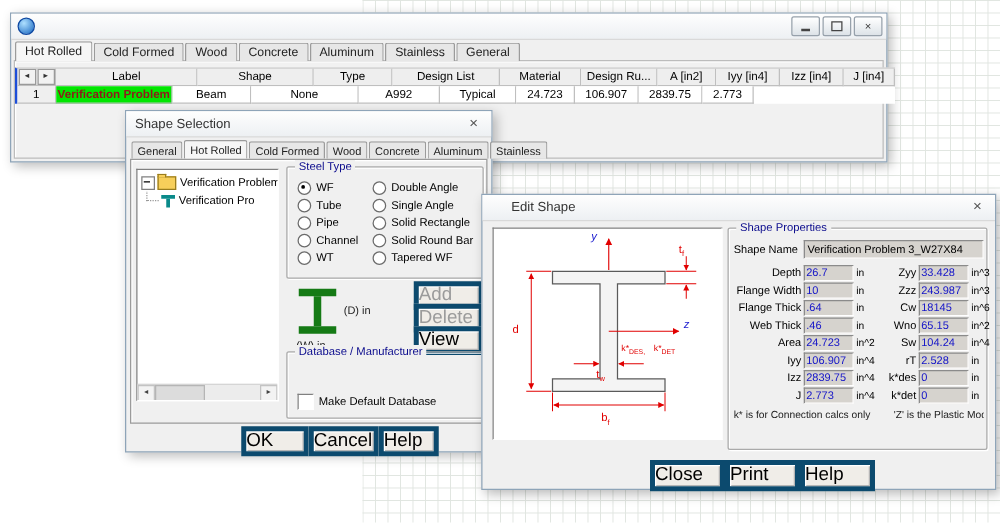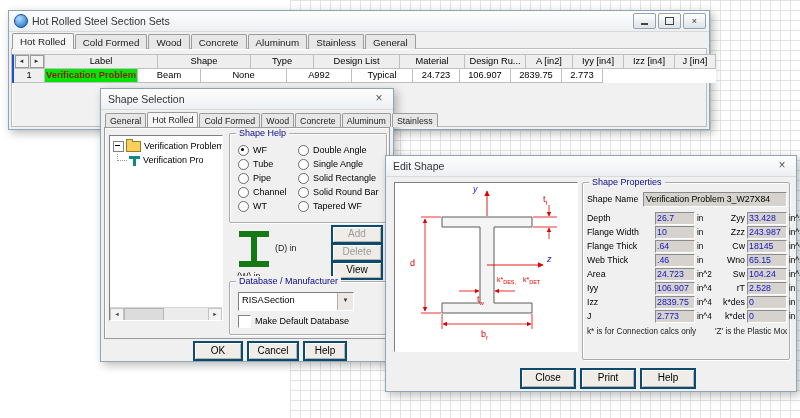--- a/index.html
+++ b/index.html
@@ -40,22 +40,22 @@
   .c0{width:30px}.c1{width:112px}.c2{width:92px}.c3{width:62px}.c4{width:85px}.c5{width:64px}
   .c6{width:60px}.c7{width:46px}.c8{width:50px}.c9{width:50px}.c10{width:40px}
   .corner{display:flex;align-items:center;justify-content:center;background:#e6e6e6}
   .spin{width:13px;height:11px;border:1px solid #9a9a9a;background:#f2f2f2;font-size:6px;line-height:10px;
     text-align:center;color:#333;margin:0 0.5px}
   .rownum{background:#efefef}
   .hl{background:#00E600;color:#8F1A1A;font-weight:bold}
   
   .group{position:absolute;border:1px solid #aaa;box-shadow:inset 1px 1px 0 #fff,1px 1px 0 #fff;border-radius:2px}
   .legend{position:absolute;top:-6px;left:6px;background:#f0f0f0;padding:0 3px;font-size:9px;color:#0A0A8C;white-space:nowrap}
-  .btn{position:absolute;background:#f0ede8;border:2px solid #0c4a6e;
-    box-shadow:inset 1px 1px 0 #fff,inset -1px -1px 0 #b5b5b5;font-size:10px;text-align:center;color:#000}
+  .btn{position:absolute;background:#f0ede8;border:4px solid #0c4a6e;
+    box-shadow:inset 1px 1px 0 #fff,inset -1px -1px 0 #b5b5b5;font-size:15px;text-align:left;color:#000}
   .btn.disabled{color:#9b9b9b}
   .tabpage{position:absolute;border:1px solid #9b9b9b;background:#f0f0f0;box-shadow:inset 1px 1px 0 #fff}
   
   .treebox{position:absolute;background:#fff;border:1px solid;border-color:#808080 #fff #fff #808080;overflow:hidden}
   .tree-row{display:flex;align-items:center;height:14px;font-size:9px;white-space:nowrap;overflow:hidden}
   .expander{width:9px;height:9px;border:1px solid #808080;background:#fff;position:relative;margin:0 2px 0 3px;flex:0 0 auto}
   .expander::after{content:"";position:absolute;left:1px;top:3px;width:5px;height:1px;background:#000}
   .folder-icon{width:13px;height:9px;background:#f7cf5a;border:1px solid #9a7d1e;position:relative;margin-right:3px;flex:0 0 auto}
   .folder-icon::before{content:"";position:absolute;top:-3px;left:-1px;width:5px;height:2px;background:#f7cf5a;
     border:1px solid #9a7d1e;border-bottom:none}
@@ -89,39 +89,38 @@
   .dlabel sub{font-size:6px}
   .dlabel.blue{color:#2020D0;font-style:italic}
   .dlabel.tiny{font-size:7px}
   .dlabel.tiny sub{font-size:5.5px}
   .props-content{position:absolute;left:4px;right:2px;top:8px}
   .name-row{display:flex;align-items:center;height:16px;margin-bottom:4px;font-size:8.8px}
   .name-label{width:56px;flex:0 0 auto}
   .name-field{flex:1;height:13px;line-height:13px;background:#d6d3ce;border:1px solid;
     border-color:#8b8b8b #fff #fff #8b8b8b;font-size:8.8px;padding:0 2px;overflow:hidden;white-space:nowrap}
   .prop-row{display:flex;align-items:center;height:14px;font-size:8.8px}
-  .pl{width:54px;padding-right:14px;flex:0 0 auto;white-space:nowrap}
+  .pl{width:54px;text-align:right;padding-right:2px;flex:0 0 auto;white-space:nowrap}
   .pf{width:36px;height:11px;line-height:11px;background:#d6d3ce;border:1px solid;border-color:#8b8b8b #fff #fff #8b8b8b;
     color:#1414C8;font-size:8.8px;padding:0 1px;overflow:hidden;white-space:nowrap;flex:0 0 auto}
   .pu{width:20px;padding-left:2px;font-size:8.2px;flex:0 0 auto;white-space:nowrap}
   .prl{width:28px;text-align:right;padding-right:2px;flex:0 0 auto;white-space:nowrap}
   .pru{width:18px;padding-left:2px;font-size:8.2px;flex:0 0 auto;white-space:nowrap}
   .notes-row{display:flex;margin-top:4px;font-size:8.2px;color:#222;white-space:nowrap}
   .note-l{width:128px;flex:0 0 auto;overflow:hidden}
   .note-r{flex:1;overflow:hidden}
 </style>
 </head>
 <body>
 
 <div class="grid-bg"></div>
 
 <div class="win" style="left:8px;top:10px;width:700px;height:118px;z-index:1">
   <div class="titlebar">
     <span class="app-icon"></span>
-    <span class="title">Hot Rolled Steel Section Sets</span>
     <span class="winbtns">
       <span class="wbtn">
           <span class="glyph-min"></span>
         </span>
       <span class="wbtn">
           <span class="glyph-max"></span>
         </span>
       <span class="wbtn">
           <span class="glyph-x">×</span>
         </span>
@@ -200,21 +199,21 @@
     </div>
     <div class="hscroll">
       <span class="sb-btn">◄</span>
       <span class="sb-thumb"></span>
       <span class="sb-track"></span>
       <span class="sb-btn">►</span>
     </div>
   </div>
 
   <div class="group" style="left:128px;top:44px;width:156px;height:88px">
-    <span class="legend">Shape Help</span>
+    <span class="legend">Steel Type</span>
     <div style="position:absolute;left:68px;top:9px">
       <div class="radio-row">
           <span class="radio"></span>
           <span>Double Angle</span>
         </div>
       <div class="radio-row">
           <span class="radio"></span>
           <span>Single Angle</span>
         </div>
       <div class="radio-row">
@@ -261,38 +260,34 @@
   </div>
   <span class="small-label" style="left:174px;top:154px">(D) in</span>
   <span class="small-label" style="left:136px;top:182px">(W) in</span>
 
   <span class="btn disabled" style="left:230px;top:136px;width:48px;height:15px;line-height:14px">Add</span>
   <span class="btn disabled" style="left:230px;top:154px;width:48px;height:15px;line-height:14px">Delete</span>
   <span class="btn" style="left:230px;top:172px;width:48px;height:15px;line-height:14px">View</span>
 
   <div class="group" style="left:128px;top:192px;width:156px;height:52px">
     <span class="legend">Database / Manufacturer</span>
-    <div class="combo" style="left:8px;top:10px;width:114px">
-      <span class="combo-text">RISASection</span>
-      <span class="combo-btn">▼</span>
-    </div>
     <div class="radio-row" style="position:absolute;left:8px;top:32px">
       <span class="cb"></span>
       <span>Make Default Database</span>
     </div>
   </div>
 
   <span class="btn" style="left:92px;top:252px;width:46px;height:16px;line-height:15px">OK</span>
   <span class="btn" style="left:146px;top:252px;width:48px;height:16px;line-height:15px">Cancel</span>
   <span class="btn" style="left:202px;top:252px;width:40px;height:16px;line-height:15px">Help</span>
 </div>
 
 <div class="win" style="left:385px;top:155px;width:410px;height:235px;z-index:3">
   <div class="titlebar">
-    <span class="title" style="margin-left:2px">Edit Shape</span>
+    <span class="title" style="margin-left:18px">Edit Shape</span>
     <span class="dlg-close">×</span>
   </div>
 
   <div class="diagram" style="left:8px;top:26px;width:182px;height:168px">
     <svg width="180" height="166" viewBox="0 0 180 166">
       <defs>
         <marker id="arr" markerWidth="7" markerHeight="7" refX="5.5" refY="3" orient="auto-start-reverse">
           <path d="M0,0 L6,3 L0,6 Z" fill="#E10000"></path>
         </marker>
       </defs>

